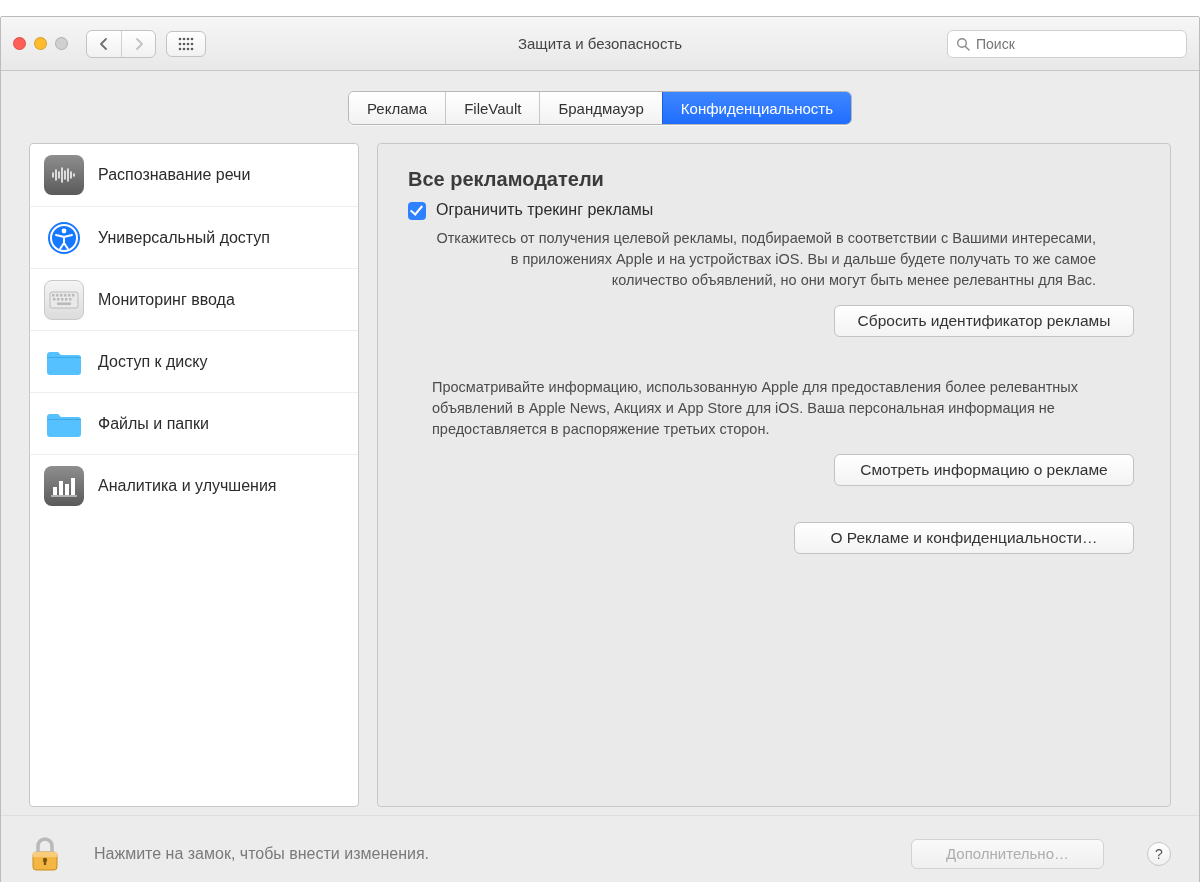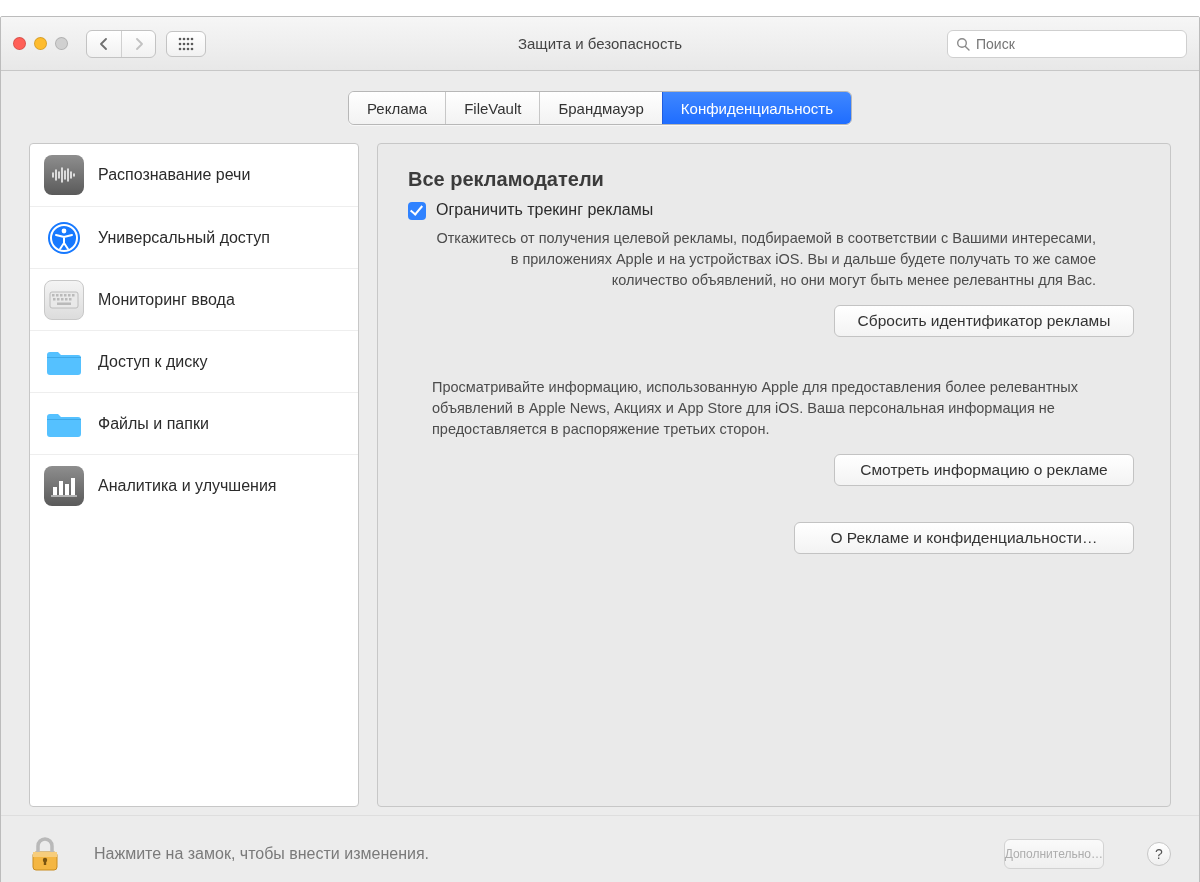--- a/index.html
+++ b/index.html
@@ -136,21 +136,21 @@
   .footer{
     height:82px; border-top:1px solid rgba(0,0,0,.06);
     display:flex; align-items:center; padding:0 28px 6px 28px; gap:33px;
     margin-top:8px;
   }
   .lock-label{ font-size:16px; color:#7a7a7a; }
   .adv-btn{
     margin-left:auto;
     background:linear-gradient(#fafafa,#efefef);
     border:1px solid #d2d2d2; border-radius:6px;
-    padding:5px 0; font-size:12px; color:#adadad; height:30px;
+    padding:5px 34px; font-size:15px; color:#adadad; height:30px;
     font-family:inherit;
   }
   .help{
     width:24px; height:24px; border-radius:50%; border:1px solid #c7c7c7;
     background:linear-gradient(#ffffff,#efefef);
     display:flex; align-items:center; justify-content:center;
     font-size:14px; color:#555; margin-left:10px;
   }
 </style>
 </head>

